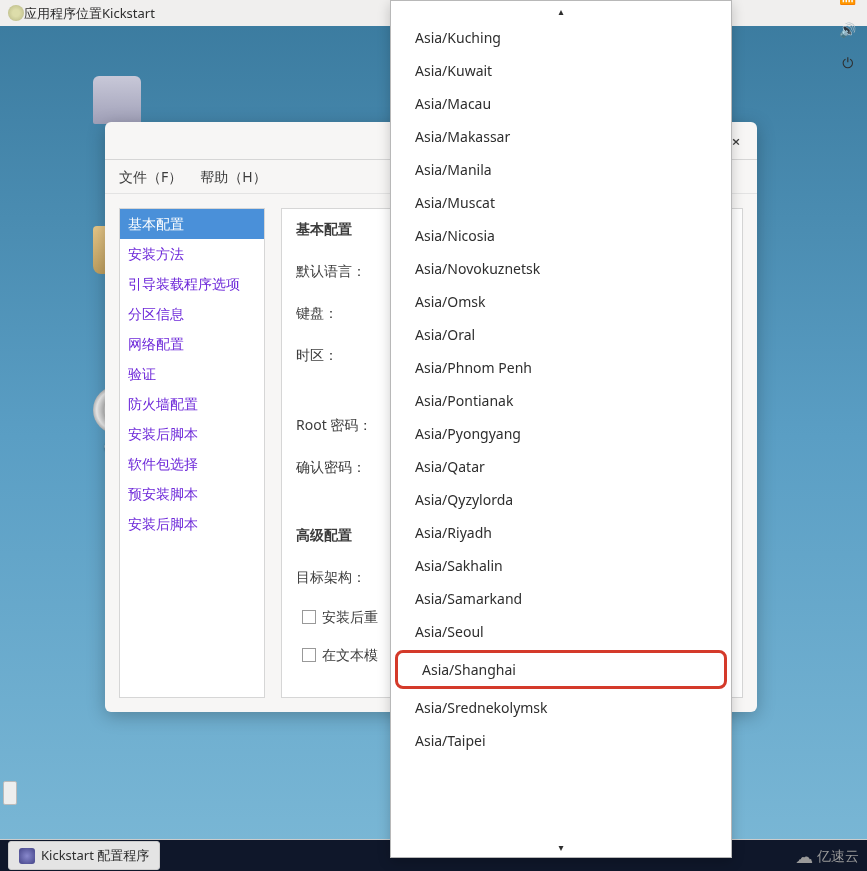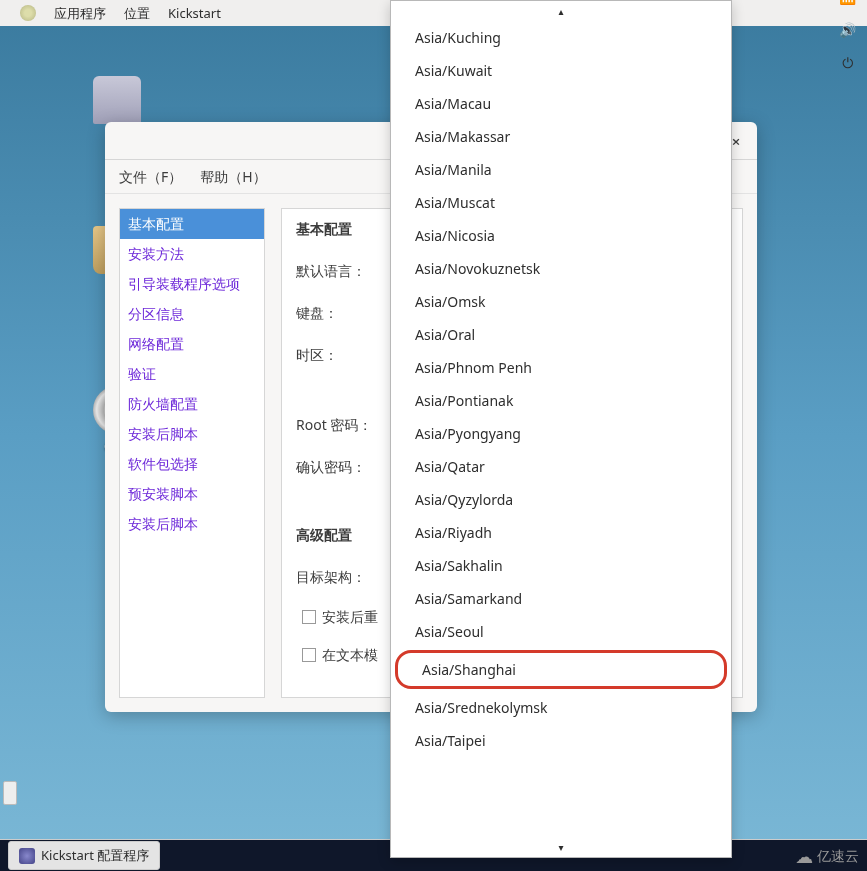--- a/index.html
+++ b/index.html
@@ -1,20 +1,20 @@
 <!DOCTYPE html>
 <html><head>
   <meta charset="utf-8">
   <style>
     * { margin: 0; padding: 0; box-sizing: border-box; font-family: "Noto Sans", "DejaVu Sans", sans-serif; }
     body { width: 867px; height: 871px; background: linear-gradient(180deg, #3a7a9e 0%, #5a9ec4 50%, #7bb8d6 100%); overflow: hidden; position: relative; }
 
     
     .top-panel { position: absolute; top: 0; left: 0; right: 0; height: 26px; background: #f0efee; display: flex; align-items: center; font-size: 13px; color: #2e2e2e; }
-    .panel-left { display: flex; align-items: center; gap: 18px; padding-left: 20px; }
+    .panel-left { display: flex; align-items: center; padding-left: 8px; }
     .panel-app-icon { width: 16px; height: 16px; background: radial-gradient(circle, #dda 30%, #cc9 60%, #aa7); border-radius: 50%; }
     .panel-right { margin-left: auto; display: flex; align-items: center; gap: 14px; padding-right: 10px; flex-direction: column; }
     .panel-icon { font-size: 14px; color: #2e2e2e; }
 
     
     .desktop { position: absolute; top: 26px; left: 0; right: 0; bottom: 32px; }
     .desktop-icon { position: absolute; left: 85px; width: 64px; text-align: center; color: #fff; font-size: 12px; text-shadow: 0 1px 2px rgba(0,0,0,0.5); }
     .desktop-icon .icon-glyph { width: 48px; height: 48px; margin: 0 auto 4px; }
     .di-home { top: 50px; }
     .di-home .icon-glyph { background: linear-gradient(#c8c8d8,#a0a0b8); border-radius: 6px 6px 2px 2px; }
@@ -37,21 +37,21 @@
     .form-row { display: flex; align-items: center; margin: 8px 0; }
     .form-label { width: 94px; }
     .cb-row { display:flex;align-items:center;gap:6px;margin:6px 0 6px 6px; }
     .cb { width: 14px; height: 14px; border: 1px solid #999; background: #fff; }
 
     
     .dropdown { position: absolute; left: 390px; top: 0; width: 342px; height: 858px; background: #fff; border: 1px solid #b8b8b8; box-shadow: 0 4px 12px rgba(0,0,0,0.2); display: flex; flex-direction: column; z-index: 100; }
     .scroll-arrow { height: 20px; display: flex; align-items: center; justify-content: center; font-size: 10px; color: #2e2e2e; background: #fff; }
     .dd-list { flex: 1; overflow: hidden; }
     .dd-item { padding: 7px 24px; font-size: 14px; color: #2e2e2e; }
-    .dd-item.highlighted { border: 3px solid #d43a2a; border-radius: 16px; margin: 2px 4px; }
+    .dd-item.highlighted { border: 3px solid #d43a2a; border-radius: 8px; margin: 2px 4px; }
 
     
     .bottom-panel { position: absolute; bottom: 0; left: 0; right: 0; height: 32px; background: #0f172a; display: flex; align-items: center; padding: 0 8px; gap: 8px; font-size: 13px; color: #2e2e2e; border-top: 1px solid #ccc; }
     .task-btn { background: #e4e4e4; border: 1px solid #ccc; border-radius: 3px; padding: 4px 10px; display:flex;align-items:center;gap:6px; }
     .task-icon { width: 16px; height: 16px; background: radial-gradient(circle,#88c,#448); border-radius: 3px; }
     .bottom-right { margin-left: auto; display: flex; align-items: center; gap: 10px; }
     .watermark { font-size: 14px; color: #999; display:flex;align-items:center;gap:4px; }
     .wm-icon { font-size: 18px; }
     .minimizer { position:absolute; left:3px; bottom:34px; width:14px;height:24px;background:#eee;border:1px solid #bbb;border-radius:2px; }
   </style>

